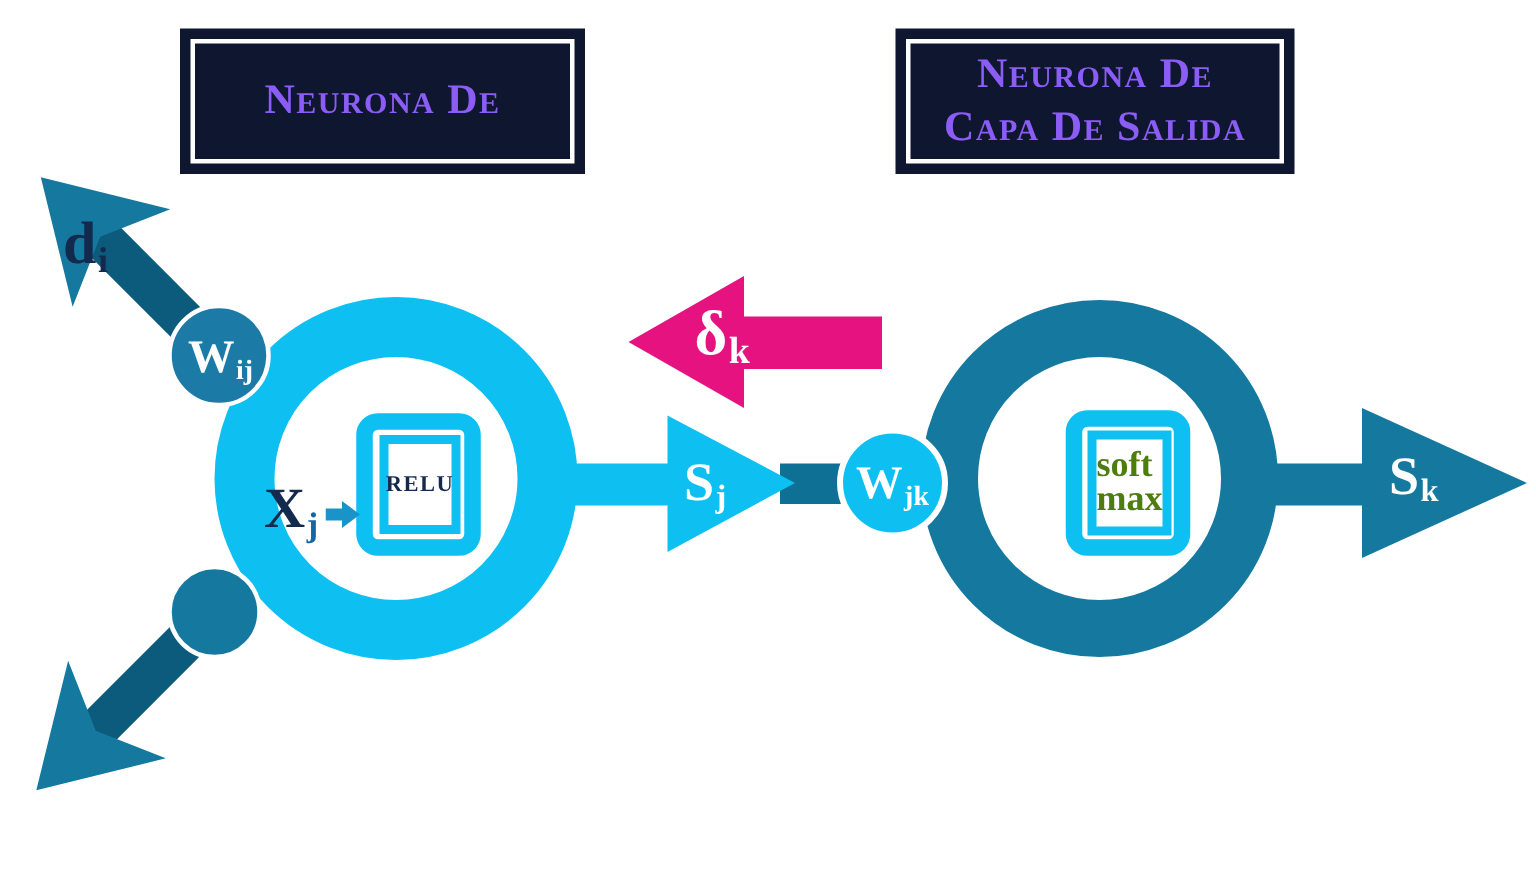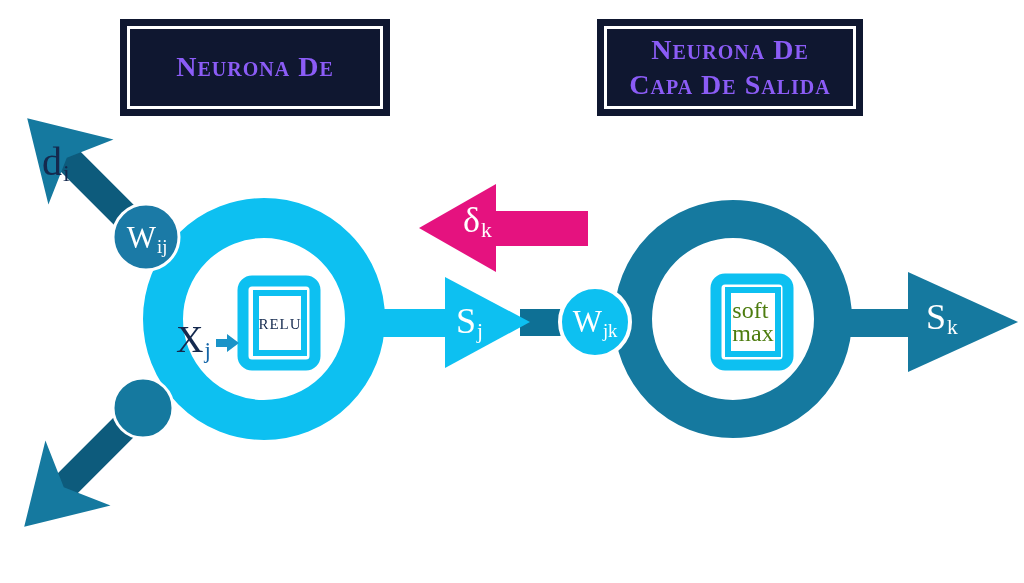--- a/index.html
+++ b/index.html
@@ -6,27 +6,27 @@
   .stage{position:relative;width:1024px;height:583px;background:#ffffff;overflow:hidden;
          font-family:"Liberation Serif","DejaVu Serif",serif;}
   svg.canvas{position:absolute;left:0;top:0;}
   
   .titlebox{position:absolute;background:#0f1730;padding:7px;box-sizing:border-box;}
   .titlebox-inner{border:3px solid #ffffff;height:100%;box-sizing:border-box;
      display:flex;flex-direction:column;justify-content:center;align-items:center;
      color:#8b5cf6;font-variant:small-caps;font-weight:700;font-size:28px;
      line-height:1.22;letter-spacing:1px;text-align:center;}
   
-  .lbl{position:absolute;font-weight:400;white-space:nowrap;}
+  .lbl{position:absolute;font-weight:700;white-space:nowrap;}
   .lbl sub{font-size:0.6em;vertical-align:-0.25em;margin-left:1px;font-weight:inherit;}
   .white{color:#ffffff;}
   .navy{color:#14294e;}
   .center{transform:translate(-50%,-50%);}
   .sz40{font-size:40px;} .sz38{font-size:38px;} .sz36{font-size:36px;}
-  .sz31{font-size:31px;} .sz42{font-size:36px;}
+  .sz31{font-size:31px;} .sz42{font-size:42px;}
   .row{display:flex;align-items:center;gap:5px;margin-top:20px;}
   .subblue{color:#1566a8;}
   .relu{font-size:15px;letter-spacing:1px;}
   .softmax{font-size:24px;line-height:0.95;color:#4d7c0f;}
   .mini-arrow{display:block;margin-top:6px;}
 </style>
 </head>
 <body>
 
 <div class="stage">

